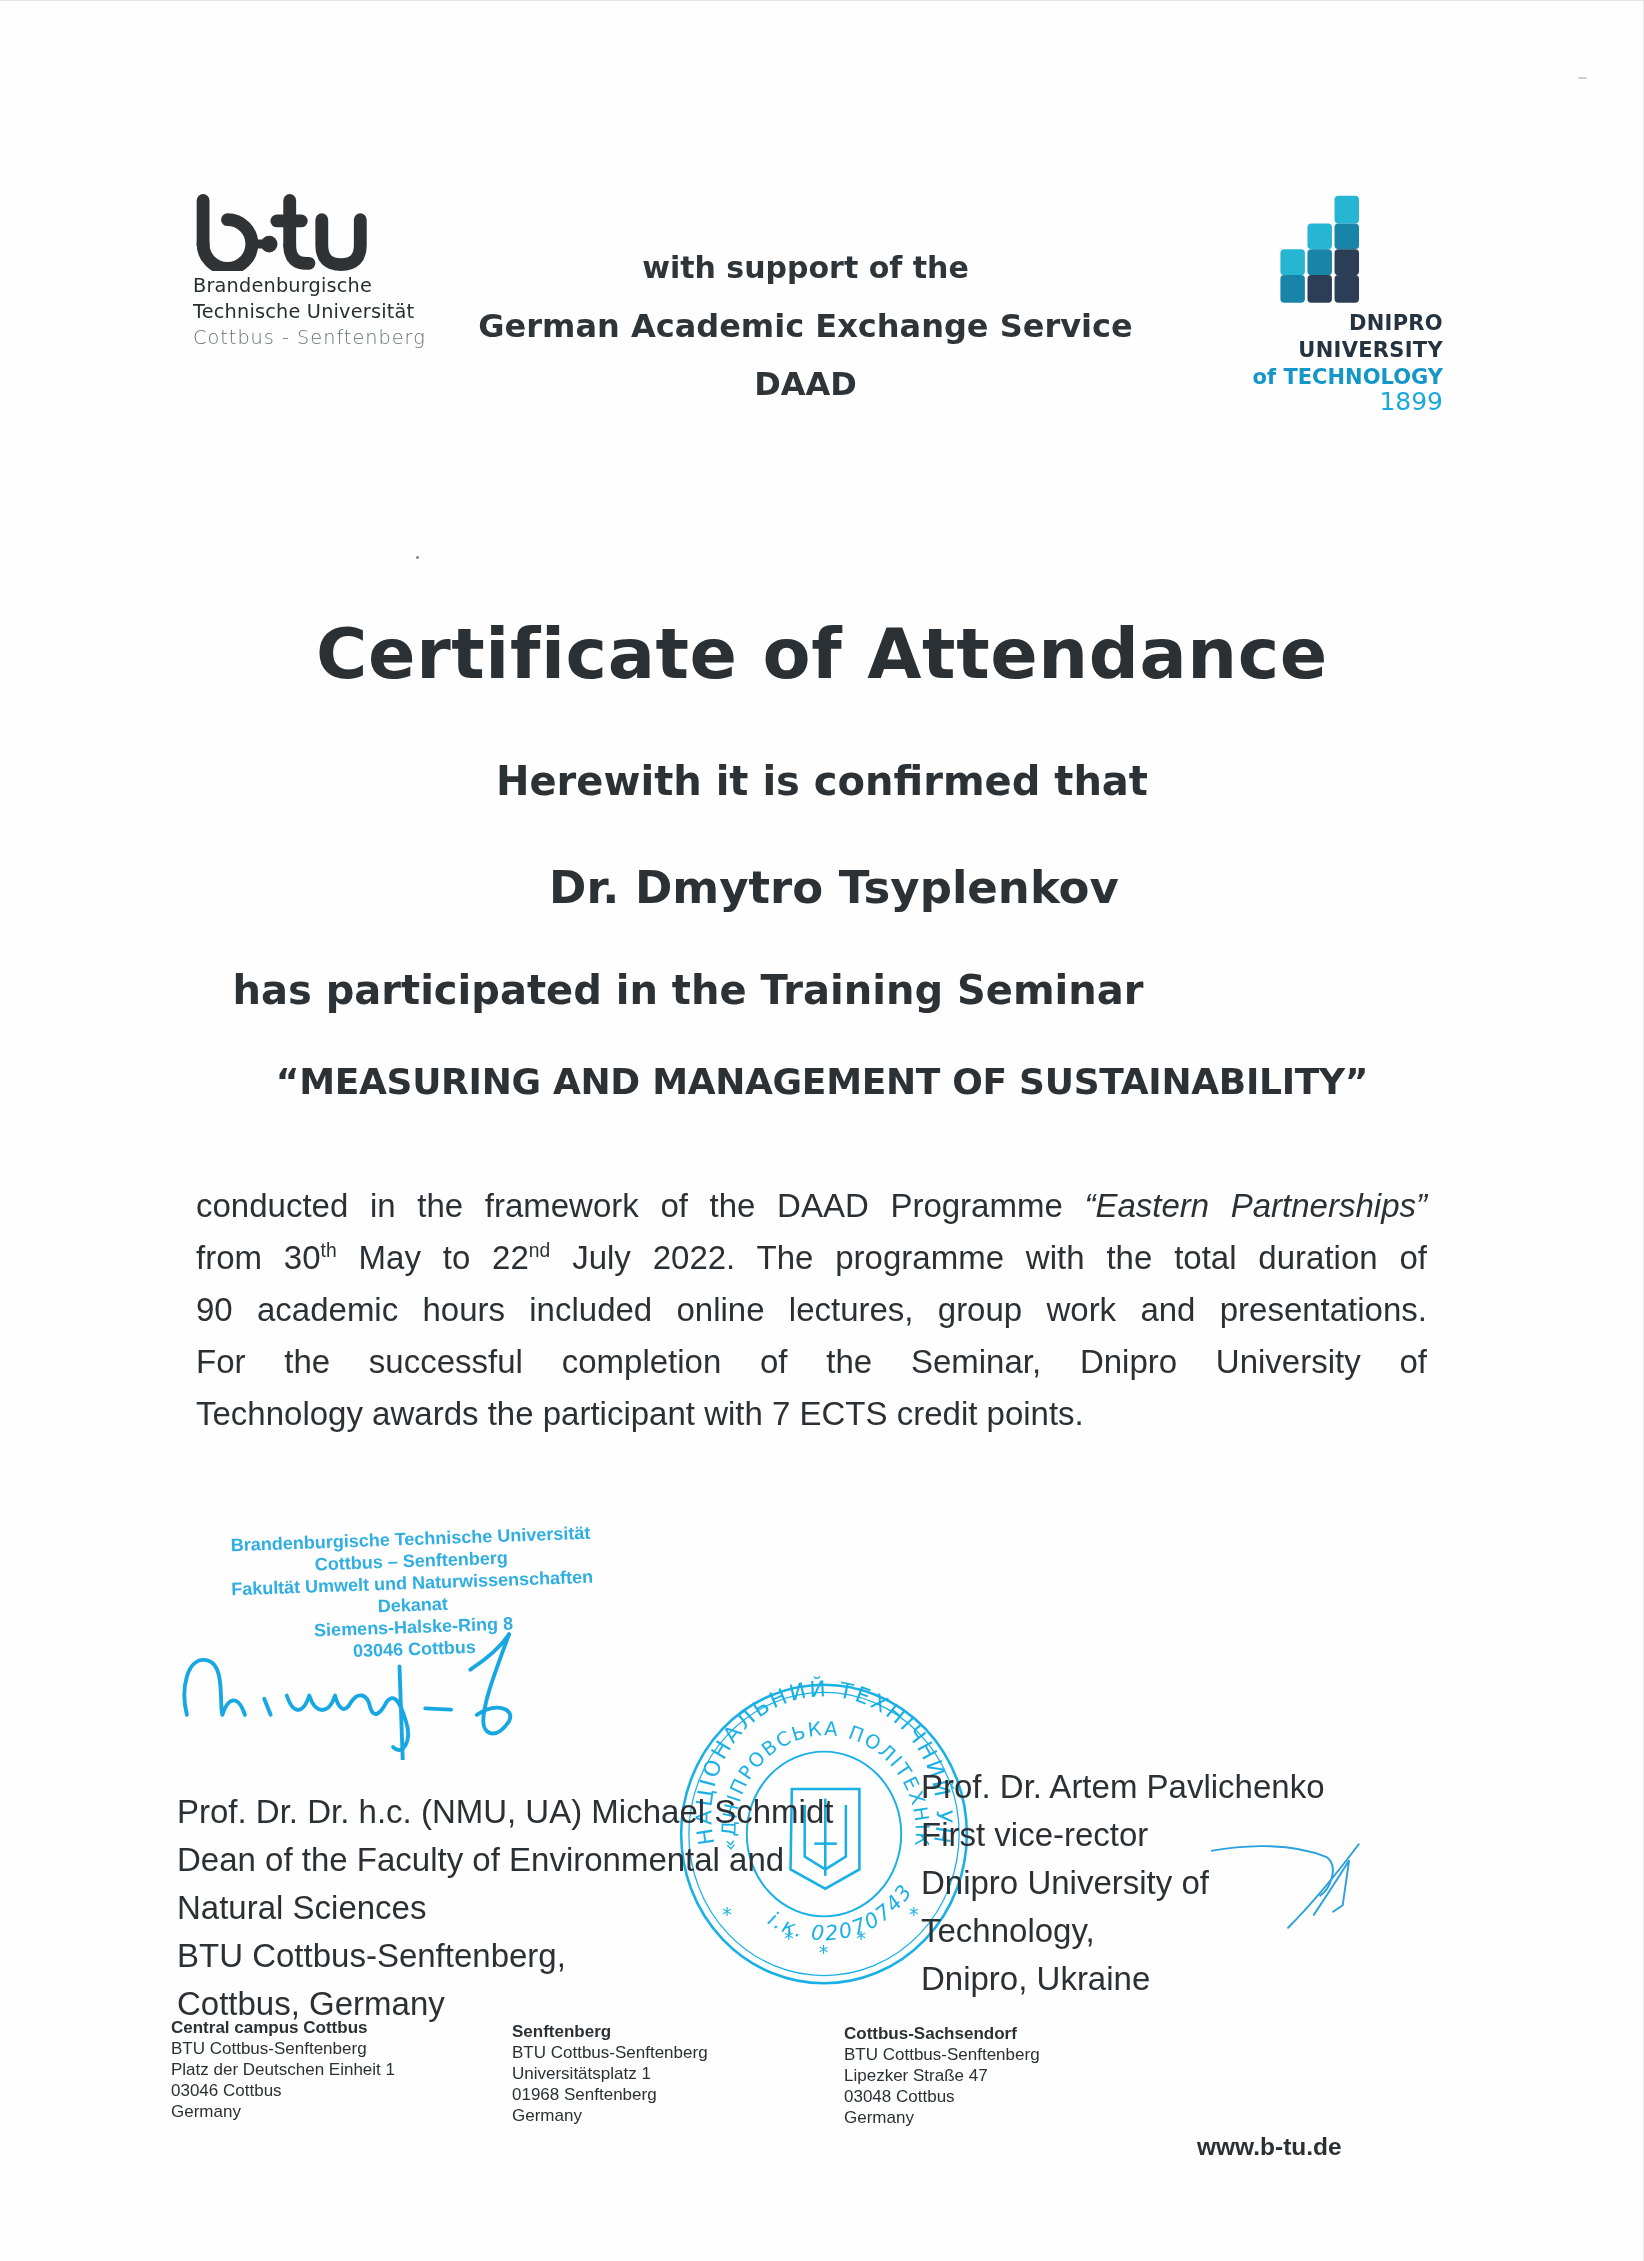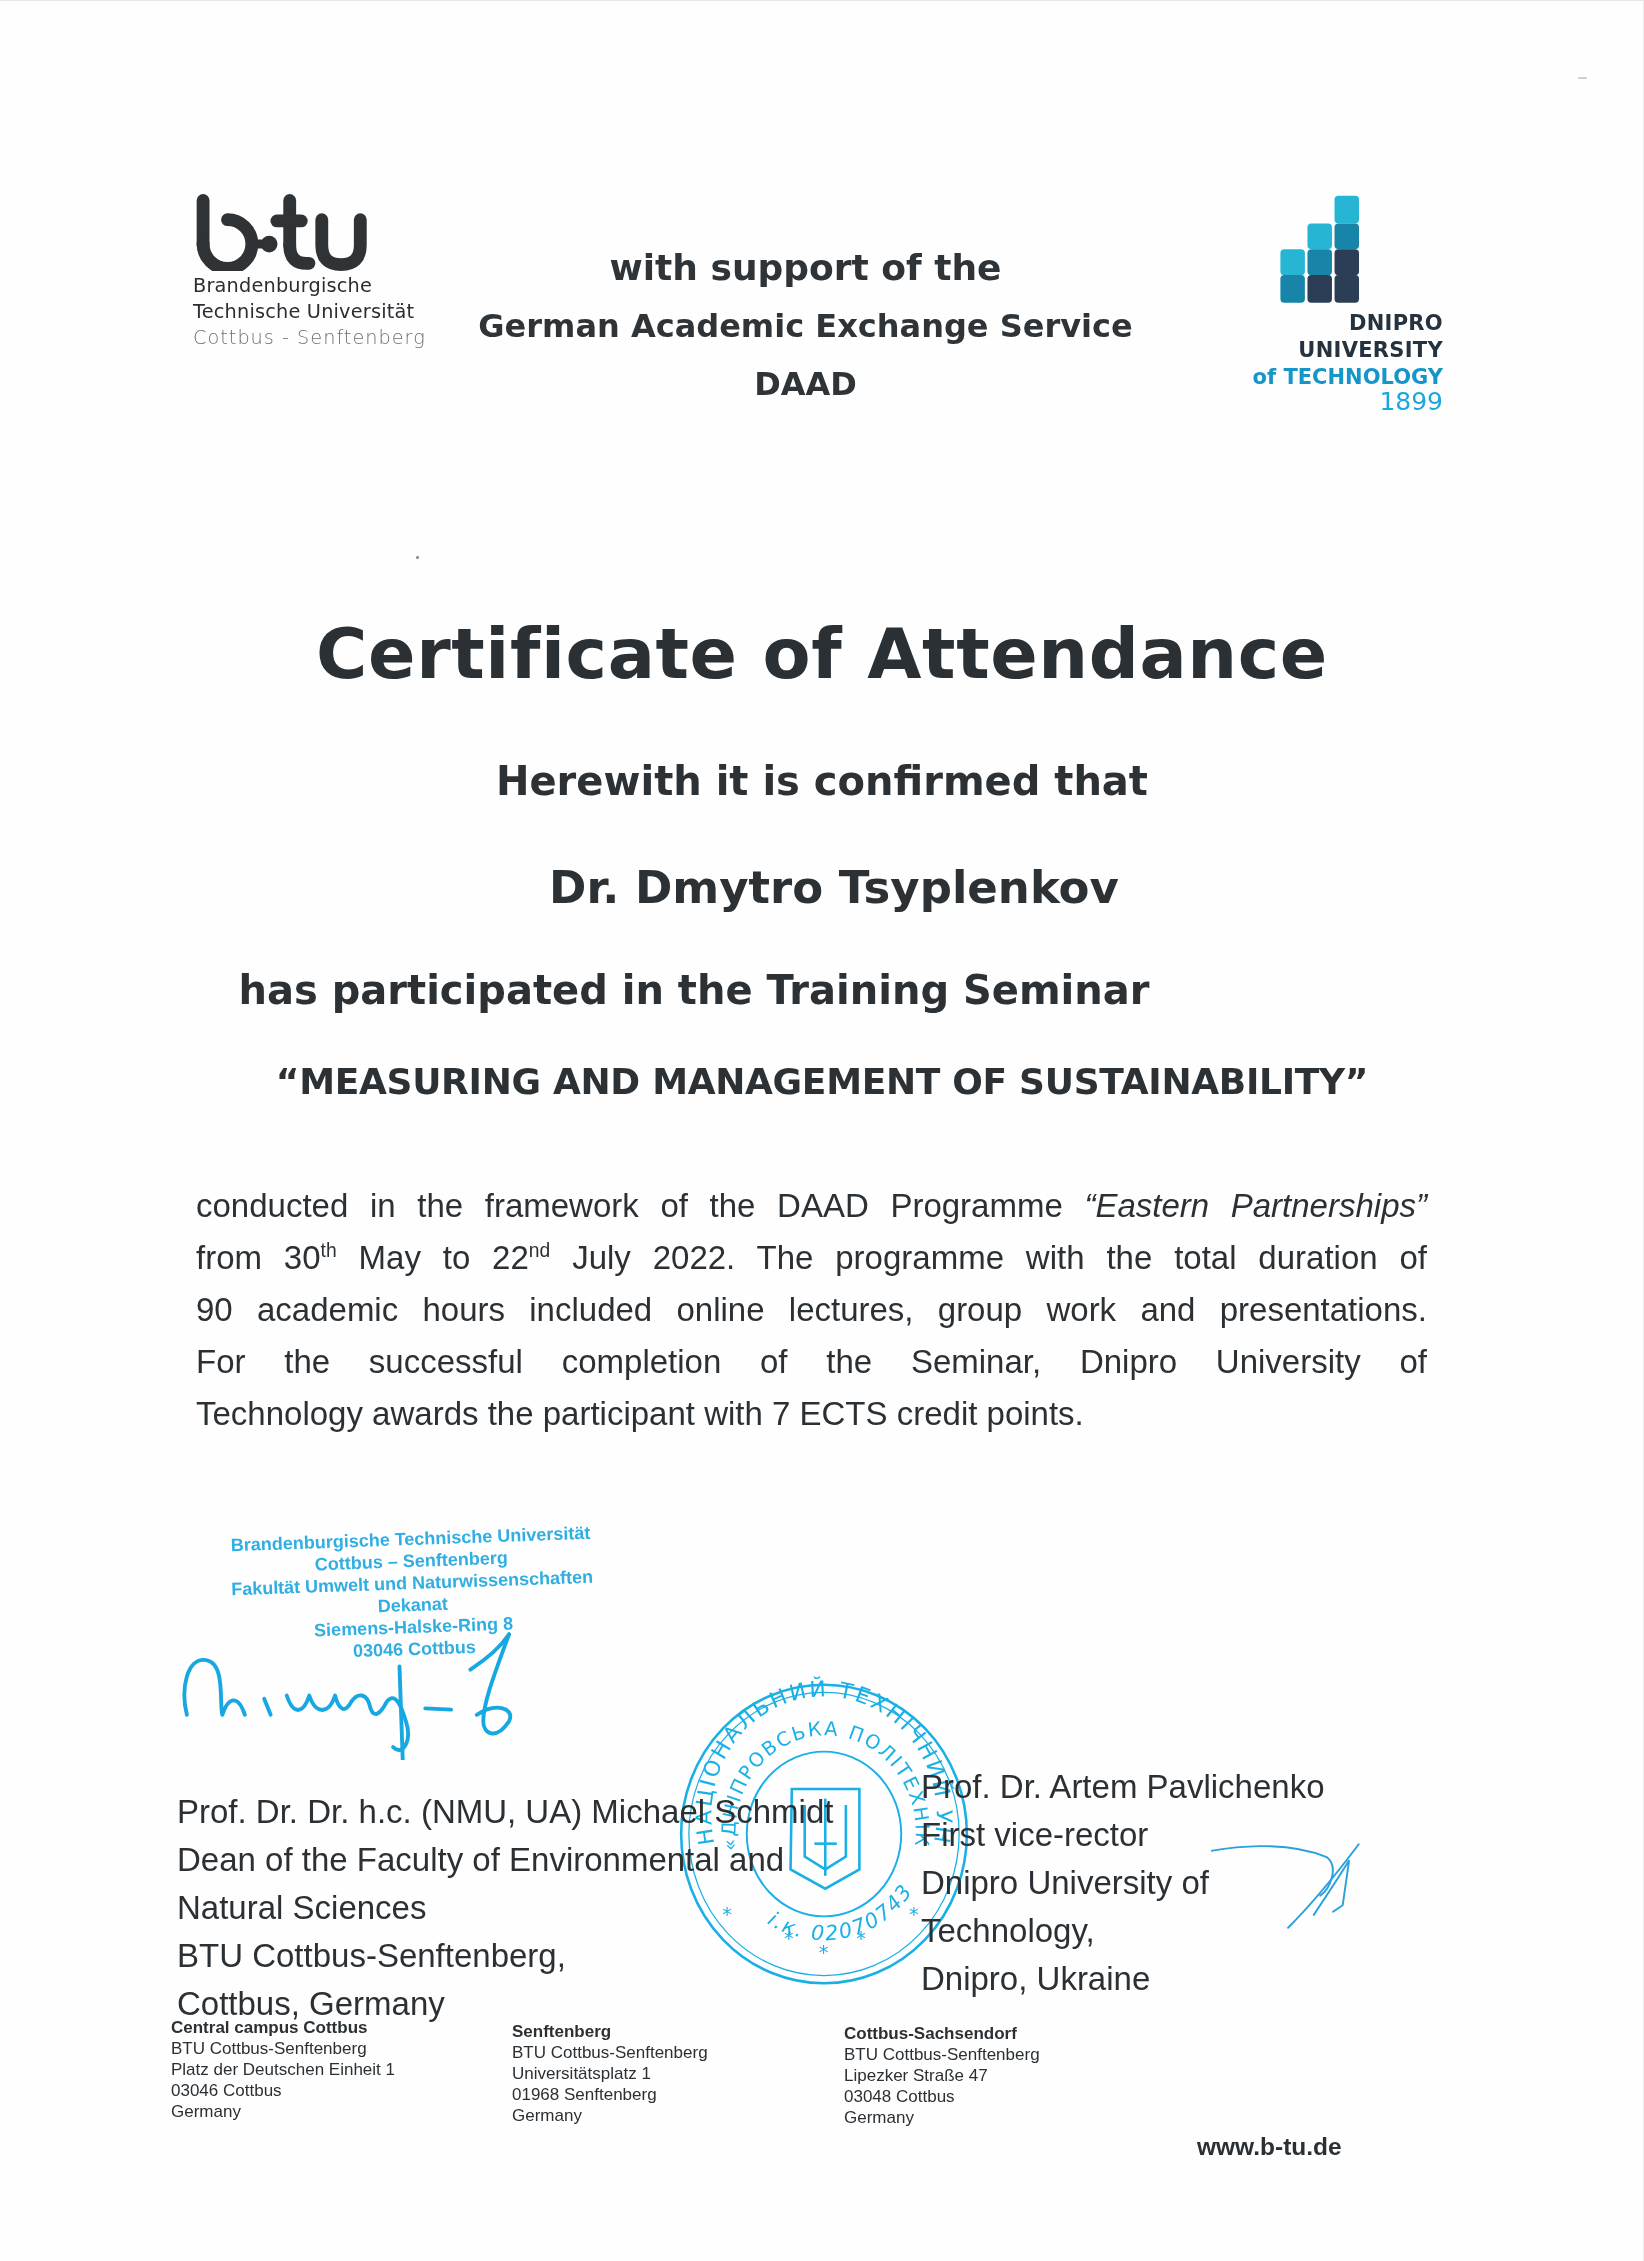--- a/index.html
+++ b/index.html
@@ -8,36 +8,36 @@
   .abs { position: absolute; }
 
   
   .btu-logo { left: 193px; top: 193px; width: 271px; }
   .btu-mark { width: 187px; height: 77px; }
   .btu-line1, .btu-line2 { font-size: 19.3px; line-height: 26px; color: #2a2d31; letter-spacing: 0.2px; }
   .btu-line3 { font-size: 19.3px; line-height: 26px; color: #6b6f73; font-weight: 300; letter-spacing: 1px; }
 
   
   .daad { left: 451px; top: 238px; width: 709px; text-align: center; font-weight: bold; color: #2e3438; }
-  .daad .l1 { font-size: 36px; line-height: 58px; }
+  .daad .l1 { font-size: 30px; line-height: 58px; }
   .daad .l2 { font-size: 32px; line-height: 58px; }
   .daad .l3 { font-size: 32px; line-height: 58px; }
 
   
   .dut-logo { left: 1198px; top: 187px; width: 245px; text-align: right; }
   .dut-mark { width: 84px; height: 116px; display: block; margin: 0 auto 6.4px auto; }
   .dut-name { font-size: 21px; font-weight: bold; line-height: 27px; color: #253240; letter-spacing: 0.3px; }
   .dut-sub { font-size: 21px; font-weight: bold; line-height: 26px; color: #1596c8; }
   .dut-year { font-size: 25px; line-height: 24.5px; color: #1aa8dc; }
 
   
   .title { left: 0; width: 1644px; top: 612px; text-align: center; font-size: 70px; font-weight: bold; color: #2b3034; letter-spacing: 0.6px; }
   .confirmed { left: 0; width: 1644px; top: 757px; text-align: center; font-size: 40px; font-weight: bold; color: #2c3135; }
   .person { left: 0; width: 1644px; top: 860px; text-align: center; font-size: 45px; font-weight: bold; color: #2c3135; padding-left: 12px; }
-  .participated { left: 14px; width: 1360px; top: 966px; text-align: center; font-size: 40px; font-weight: bold; color: #2c3135; }
+  .participated { left: 8px; width: 1360px; top: 966px; text-align: center; font-size: 40px; font-weight: bold; color: #2c3135; }
   .seminar { left: 0; width: 1644px; top: 1060px; text-align: center; font-size: 36px; font-weight: bold; color: #2c3135; letter-spacing: -0.3px; }
 
   
   .body-text { left: 180px; width: 1247px; top: 1179px; font-size: 33px; line-height: 52px; color: #2b3034; text-align: justify; font-family: "Liberation Sans", sans-serif; }
   .body-text .line { display: block; text-align: justify; text-align-last: justify; white-space: nowrap; margin-left: 16px; }
   .body-text .line.last { text-align-last: left; }
   .body-text sup { font-size: 19.3px; line-height: 0; vertical-align: super; }
   .body-text .it { font-style: italic; }
 
   

